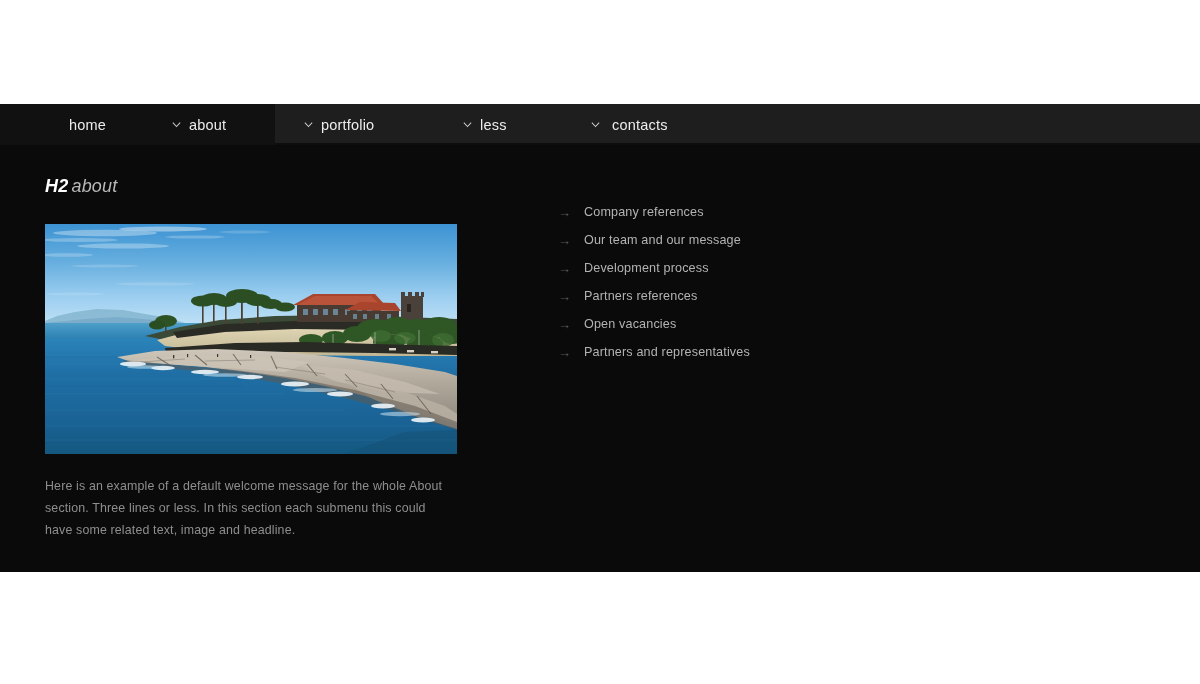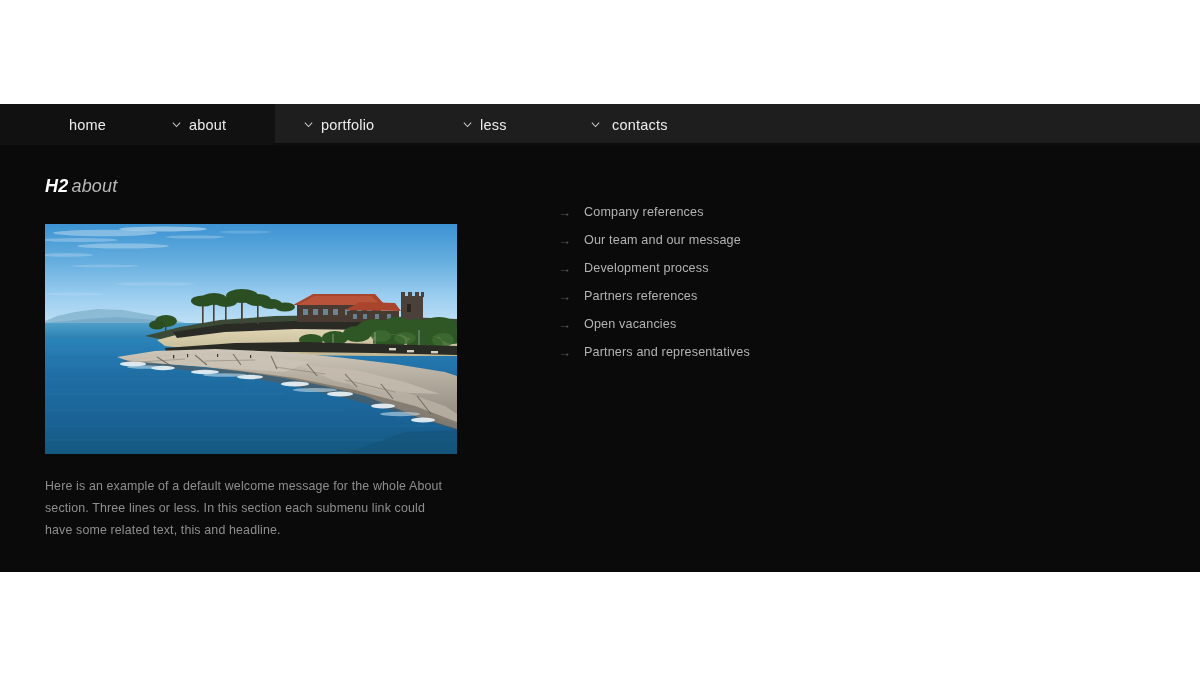--- a/index.html
+++ b/index.html
@@ -370,21 +370,21 @@
           <rect x="344" y="124" width="7" height="2.4"></rect>
           <rect x="362" y="126" width="7" height="2.4"></rect>
           <rect x="386" y="127" width="7" height="2.4"></rect>
         </g>
 
         <path d="M412 206 L412 230 L300 230 L360 208 Z" fill="#134f74" opacity="0.5"></path>
       </svg>
     </div>
 
     <div class="intro">
-      <p>Here is an example of a default welcome message for the whole About section. Three lines or less. In this section each submenu link could have some related text, this and headline.</p>
+      <p>Here is an example of a default welcome message for the whole About section. Three lines or less. In this section each submenu this could have some related text, image and headline.</p>
     </div>
 
     <ul class="links">
       <li>
         <span class="link-arrow">→</span>
         <a href="#">Company references</a>
       </li>
       <li>
         <span class="link-arrow">→</span>
         <a href="#">Our team and our message</a>

